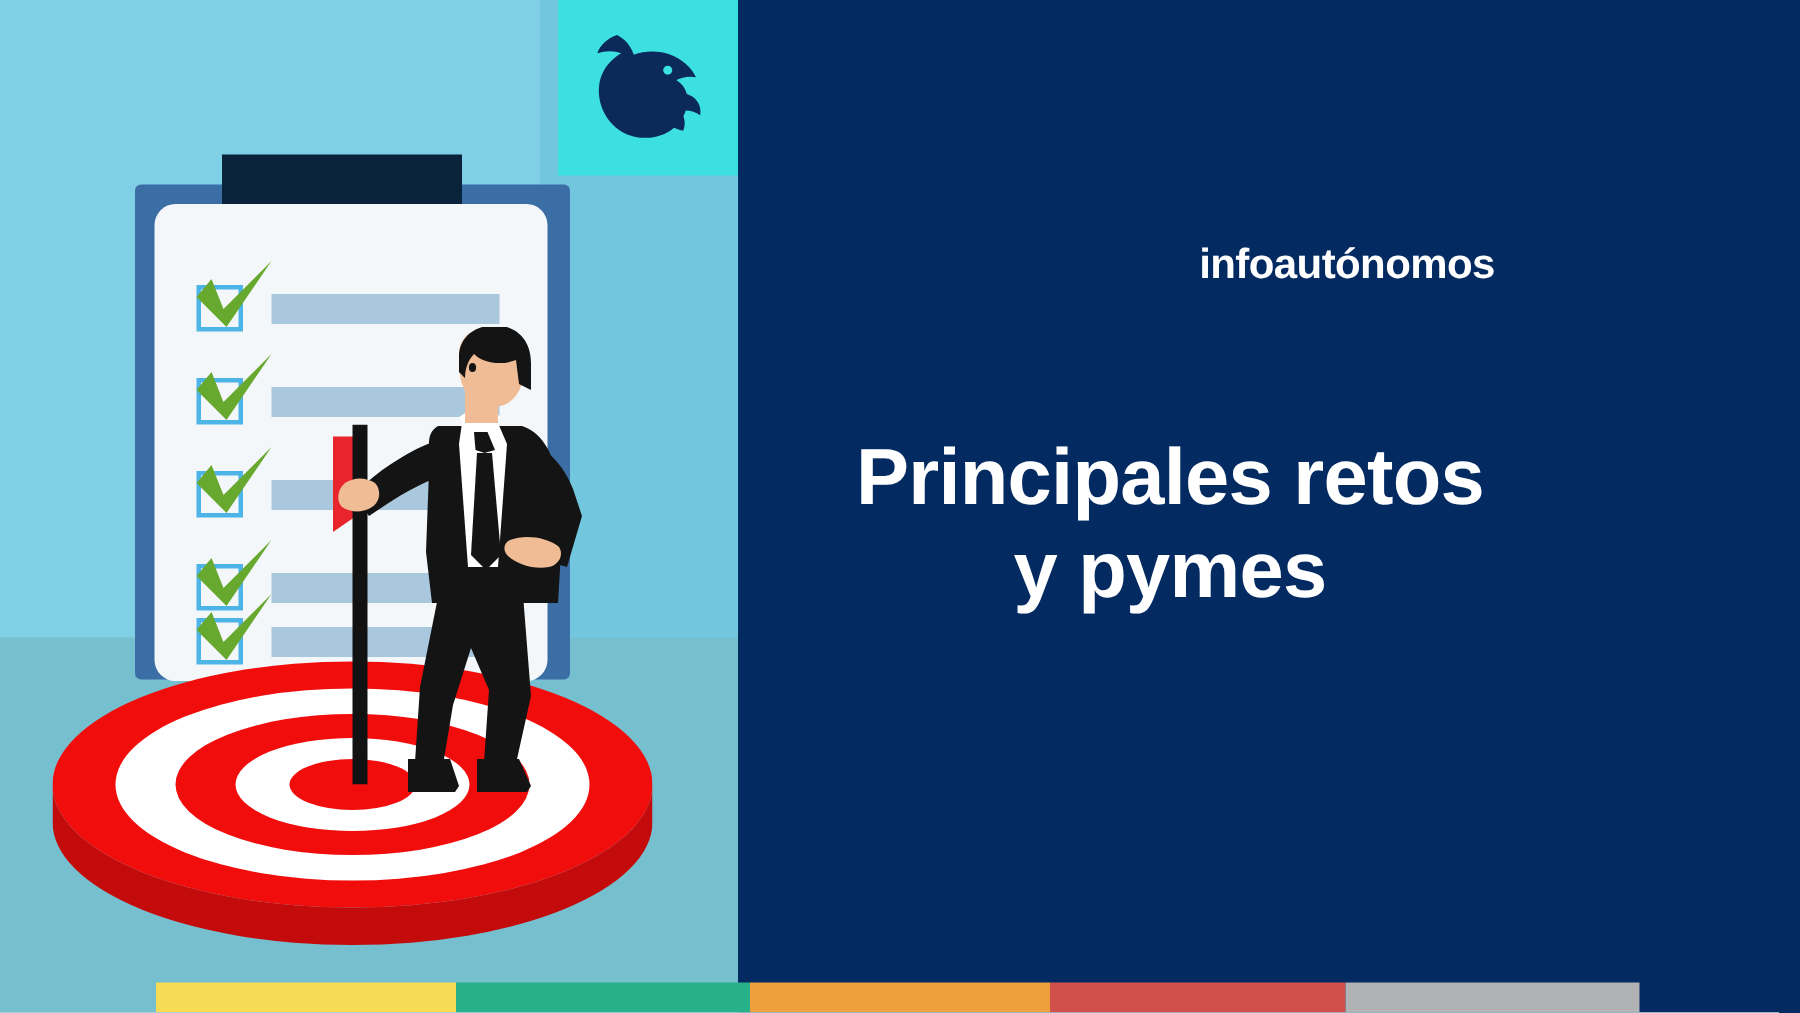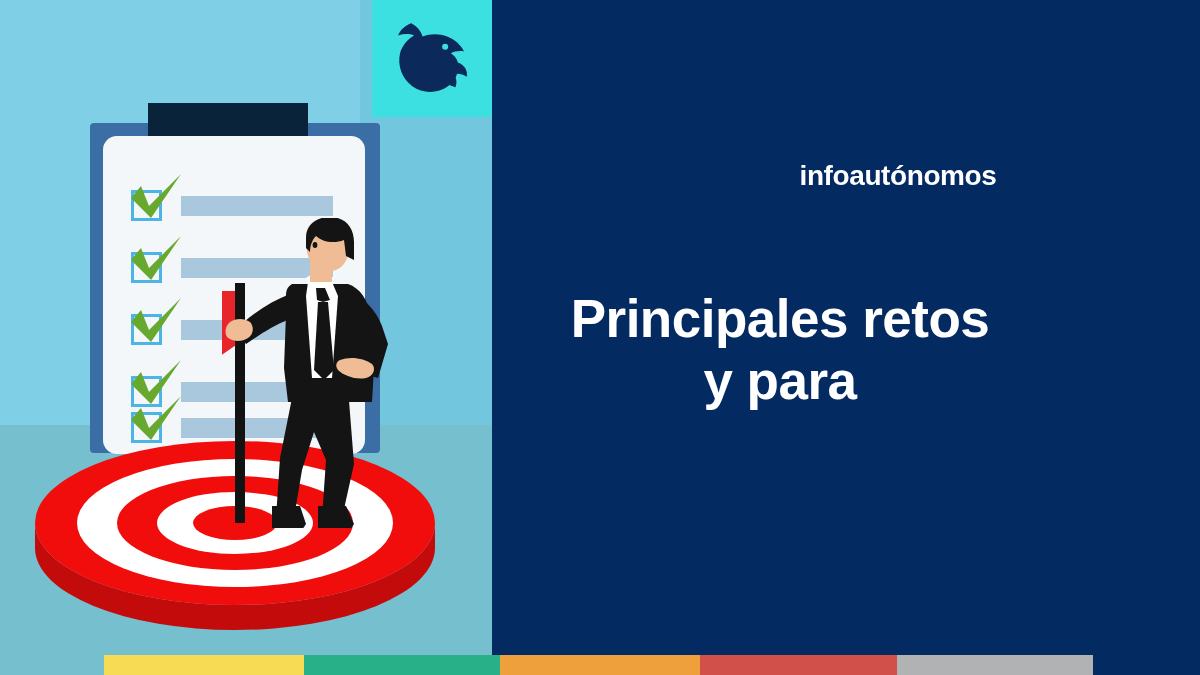--- a/index.html
+++ b/index.html
@@ -280,21 +280,21 @@
         <ellipse cx="93" cy="27" rx="2.4" ry="3" fill="#141414"></ellipse>
       </svg>
     </div>
 
   </div>
 
   <div class="navy-panel" style="background: rgb(4, 42, 98);">
     <div class="brand">infoautónomos</div>
     <div class="headline">
       <span class="hl-line">Principales retos</span>
-      <span class="hl-line">y para</span>
+      <span class="hl-line">y pymes</span>
     </div>
   </div>
 
   <div class="color-bar">
     <div class="color-seg" style="left: 104px; width: 200px; background: rgb(247, 219, 84);"></div>
     <div class="color-seg" style="left: 304px; width: 196px; background: rgb(40, 177, 137);"></div>
     <div class="color-seg" style="left: 500px; width: 200px; background: rgb(237, 160, 60);"></div>
     <div class="color-seg" style="left: 700px; width: 197px; background: rgb(210, 80, 74);"></div>
     <div class="color-seg" style="left: 897px; width: 196px; background: rgb(176, 178, 180);"></div>
   </div>

